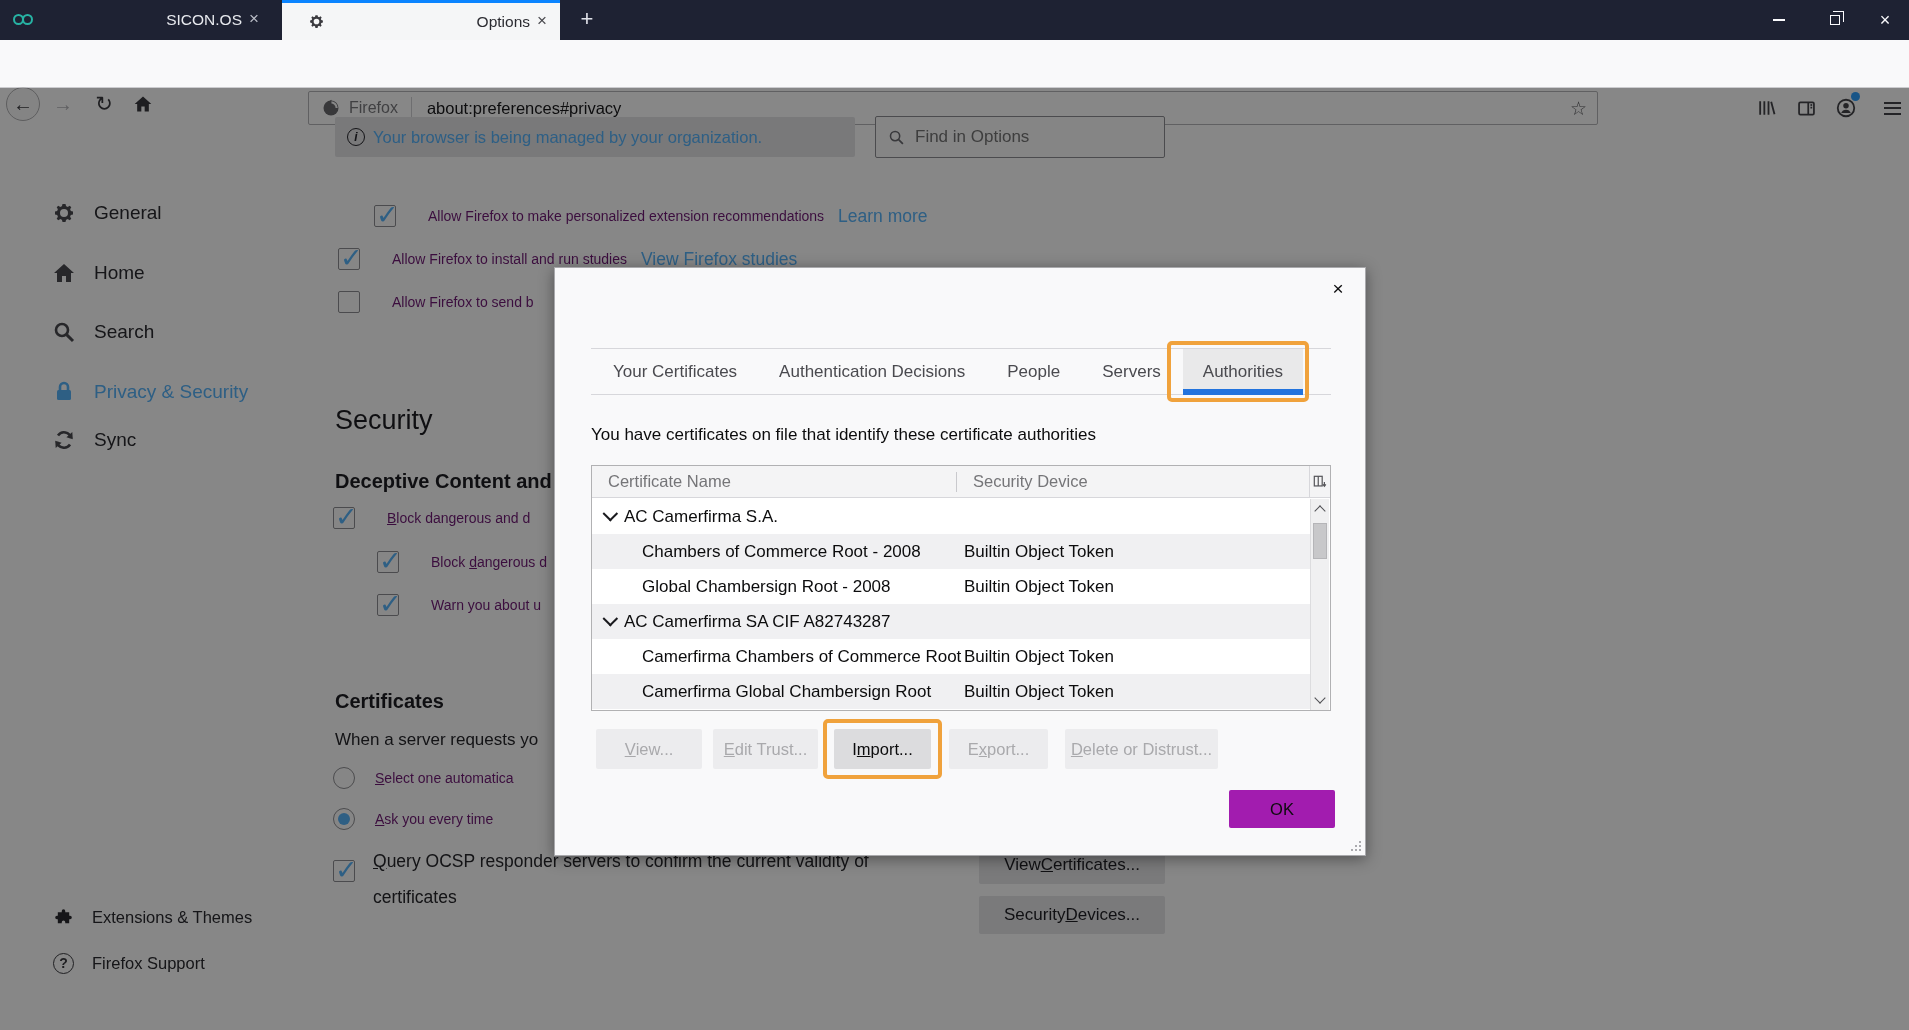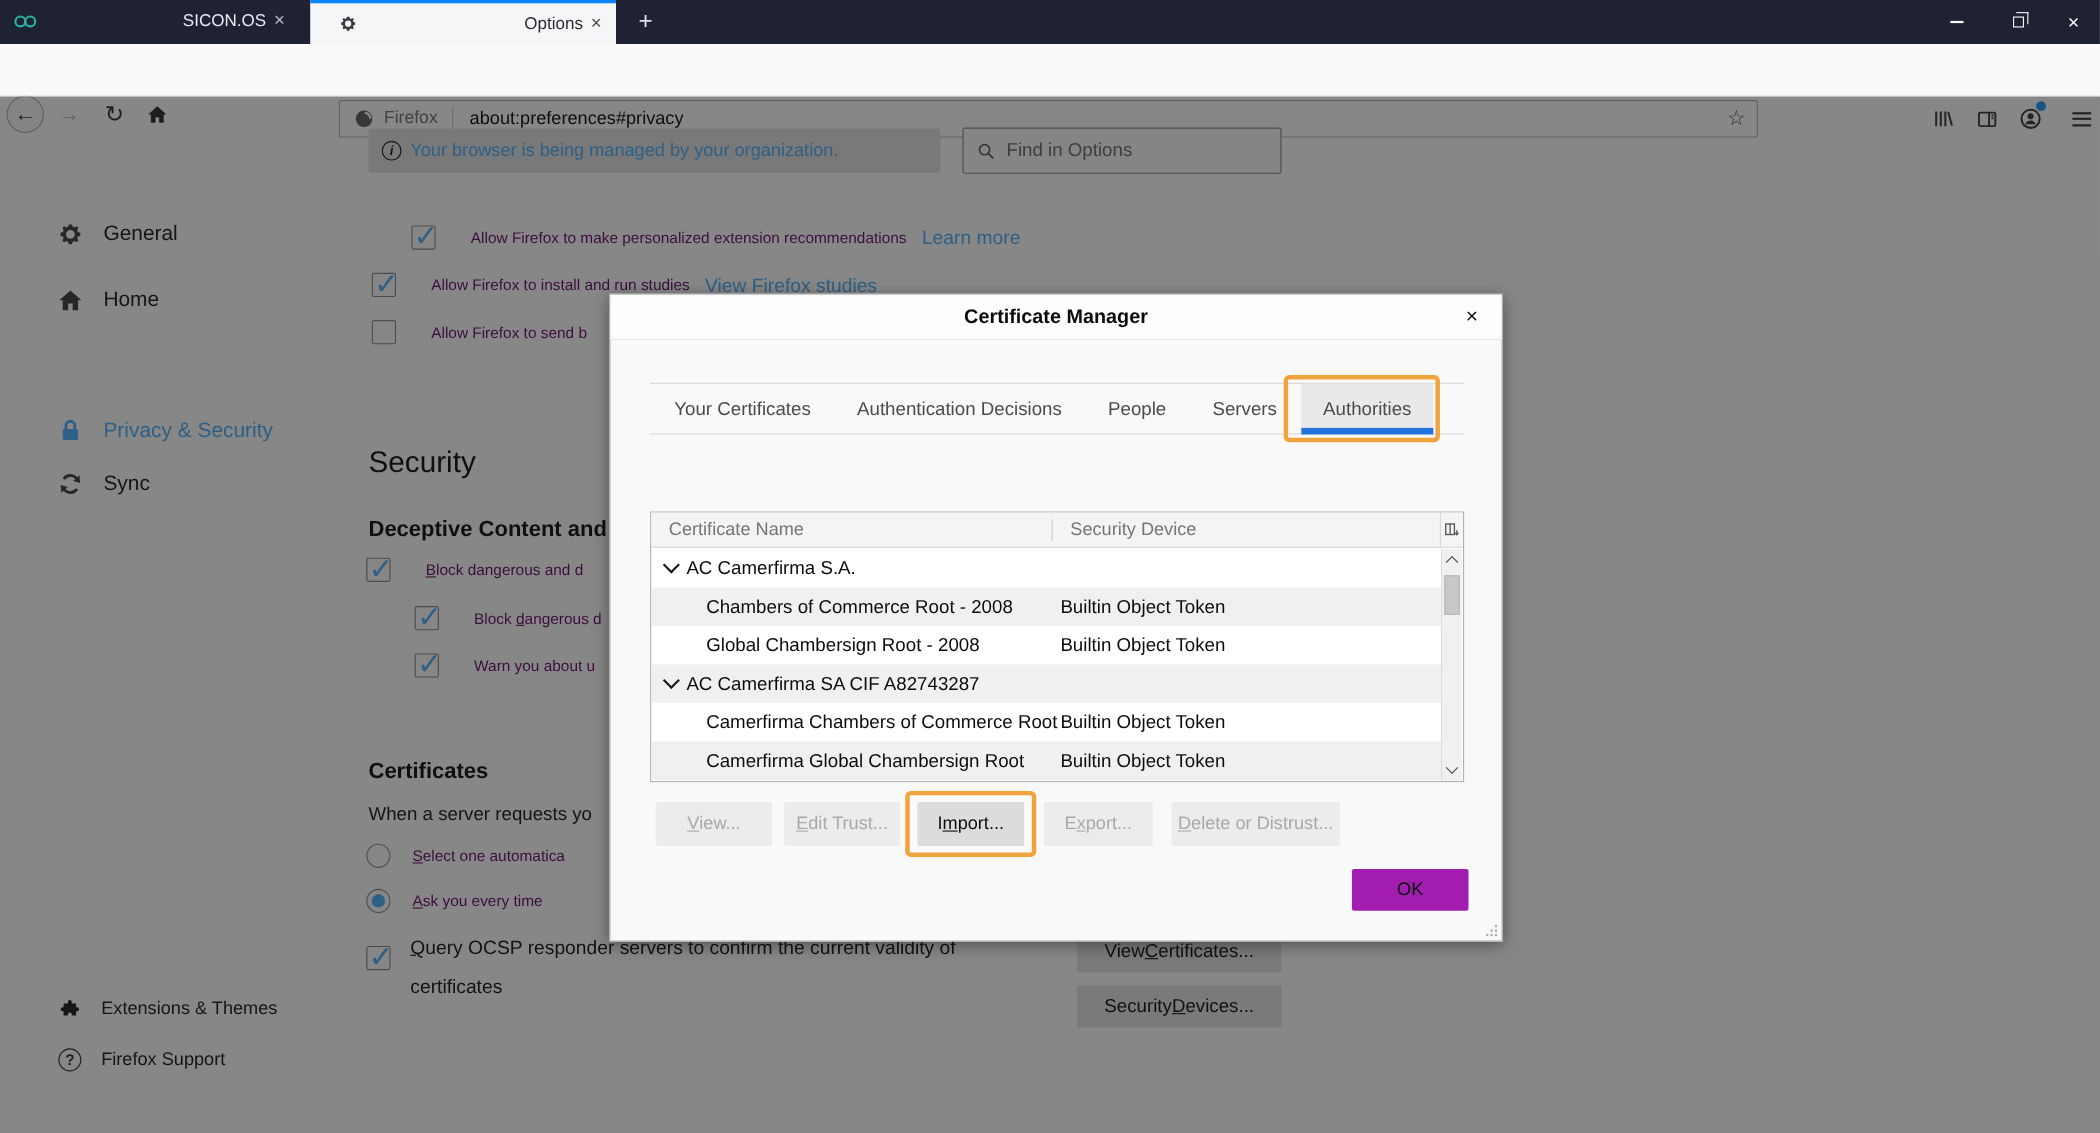--- a/index.html
+++ b/index.html
@@ -203,20 +203,29 @@
     <span class="lbl">General</span>
   </div>
   <div class="abs side-row" style="top:251px;">
     <span class="ic">
         <svg width="24" height="24" viewBox="0 0 24 24" fill="currentColor">
           <path d="M12 3l10 9h-3v9h-5v-6h-4v6H5v-9H2z"></path>
         </svg>
       </span>
     <span class="lbl">Home</span>
   </div>
+  <div class="abs side-row" style="top:310px;">
+    <span class="ic">
+        <svg width="24" height="24" viewBox="0 0 24 24">
+          <circle cx="10" cy="10" r="6" fill="none" stroke="currentColor" stroke-width="2.6"></circle>
+          <line x1="14.6" y1="14.6" x2="21" y2="21" stroke="currentColor" stroke-width="3"></line>
+        </svg>
+      </span>
+    <span class="lbl">Search</span>
+  </div>
   <div class="abs side-row side-sel" style="top:370px;">
     <span class="ic">
         <svg width="24" height="24" viewBox="0 0 24 24">
           <rect x="5" y="10" width="14" height="10" rx="1.5" fill="currentColor"></rect>
           <path d="M8 10.5V7a4 4 0 018 0v3.5" fill="none" stroke="currentColor" stroke-width="2.6"></path>
         </svg>
       </span>
     <span class="lbl">Privacy &amp; Security</span>
   </div>
   <div class="abs side-row" style="top:418px;">
@@ -309,23 +318,20 @@
   </div>
   <div class="abs gbtn" style="left:979px;top:896px;">
     <span>Security </span>
       <span class="ak">D</span>
       <span>evices...</span>
   </div>
 
   <div class="abs overlay"></div>
 
   <div class="abs dialog">
-    <div class="abs dlg-titlebar">
-      <span class="dlg-title">Certificate Manager</span>
-    </div>
     <div class="dlg-close">×</div>
 
     <div class="abs dlg-tabs">
       <div class="dlg-tab">
           <span>Your Certificates</span>
         </div>
       <div class="dlg-tab">
           <span>Authentication Decisions</span>
         </div>
       <div class="dlg-tab">
@@ -333,20 +339,21 @@
         </div>
       <div class="dlg-tab">
           <span>Servers</span>
         </div>
       <div class="dlg-tab active">
         <span>Authorities</span>
         <div class="annot" style="left:-16px;top:-8px;right:-6px;bottom:-8px;"></div>
       </div>
     </div>
 
+    <div class="abs dlg-desc">You have certificates on file that identify these certificate authorities</div>
 
     <div class="abs ctable">
       <div class="abs chead">
         <span class="c1">Certificate Name</span>
         <span class="cdiv"></span>
         <span class="c2">Security Device</span>
         <span class="colpick">
           <svg width="14" height="14" viewBox="0 0 16 16" fill="none" stroke="#57575b" stroke-width="1.4">
               <rect x="1.5" y="1.5" width="9" height="11"></rect>
               <line x1="6" y1="1.5" x2="6" y2="12.5"></line>

